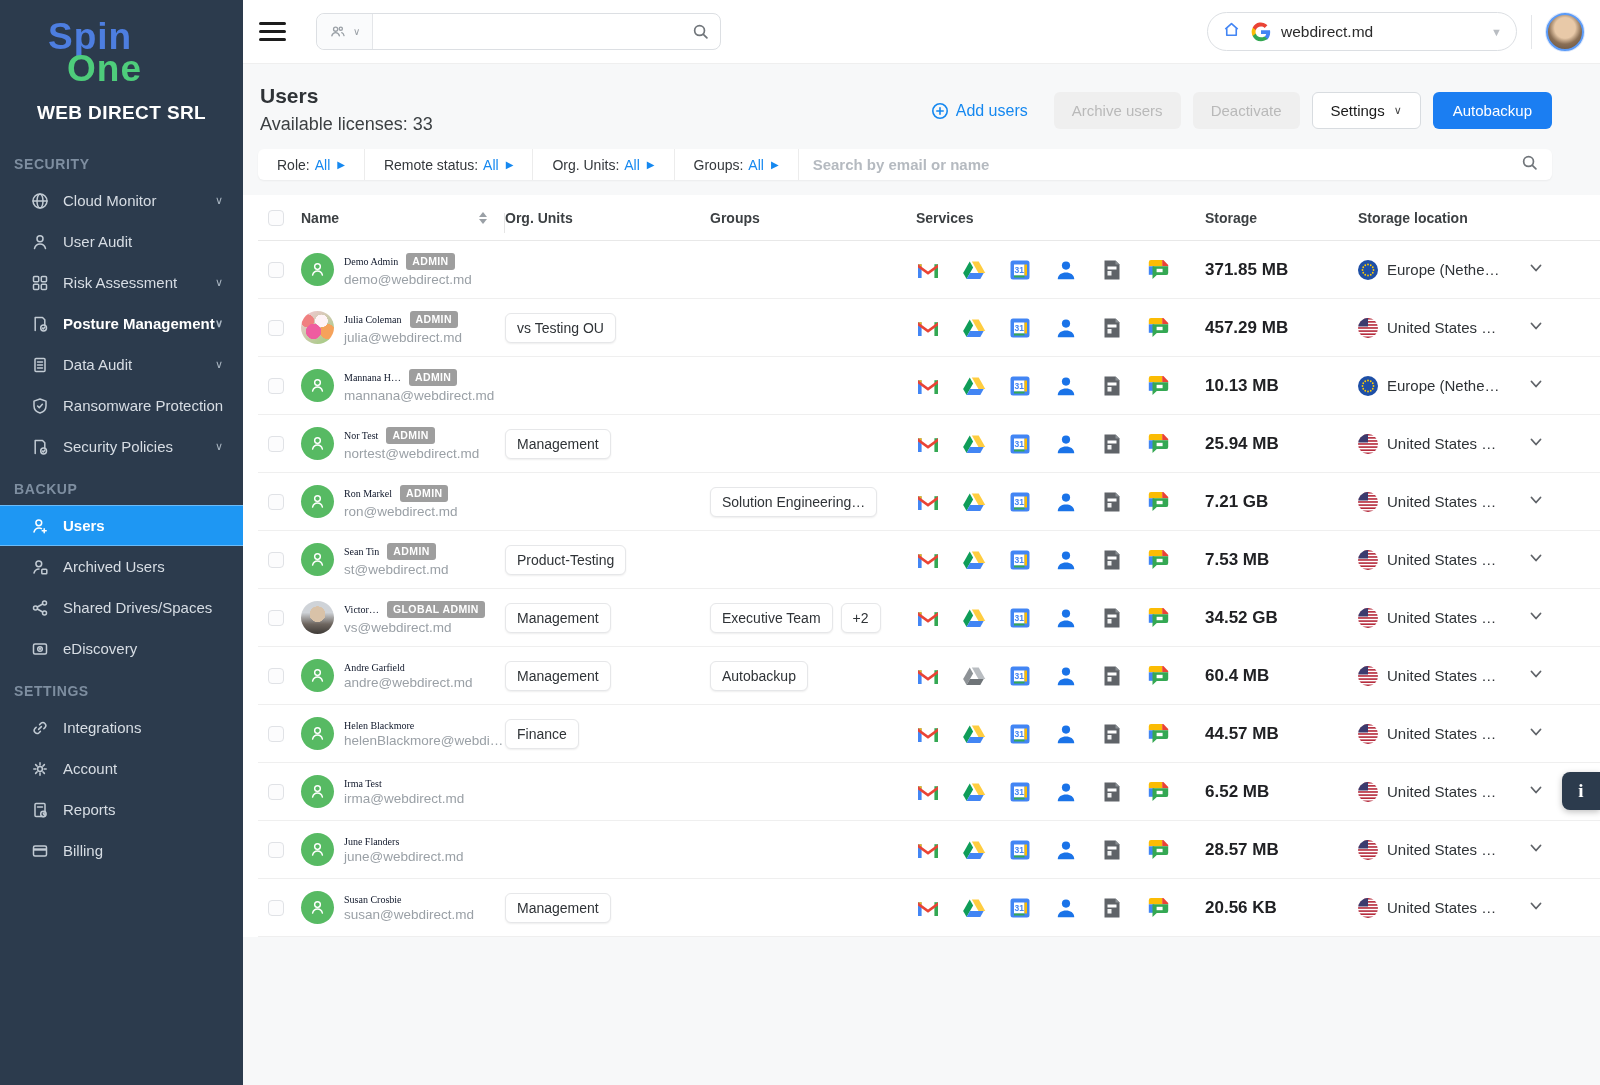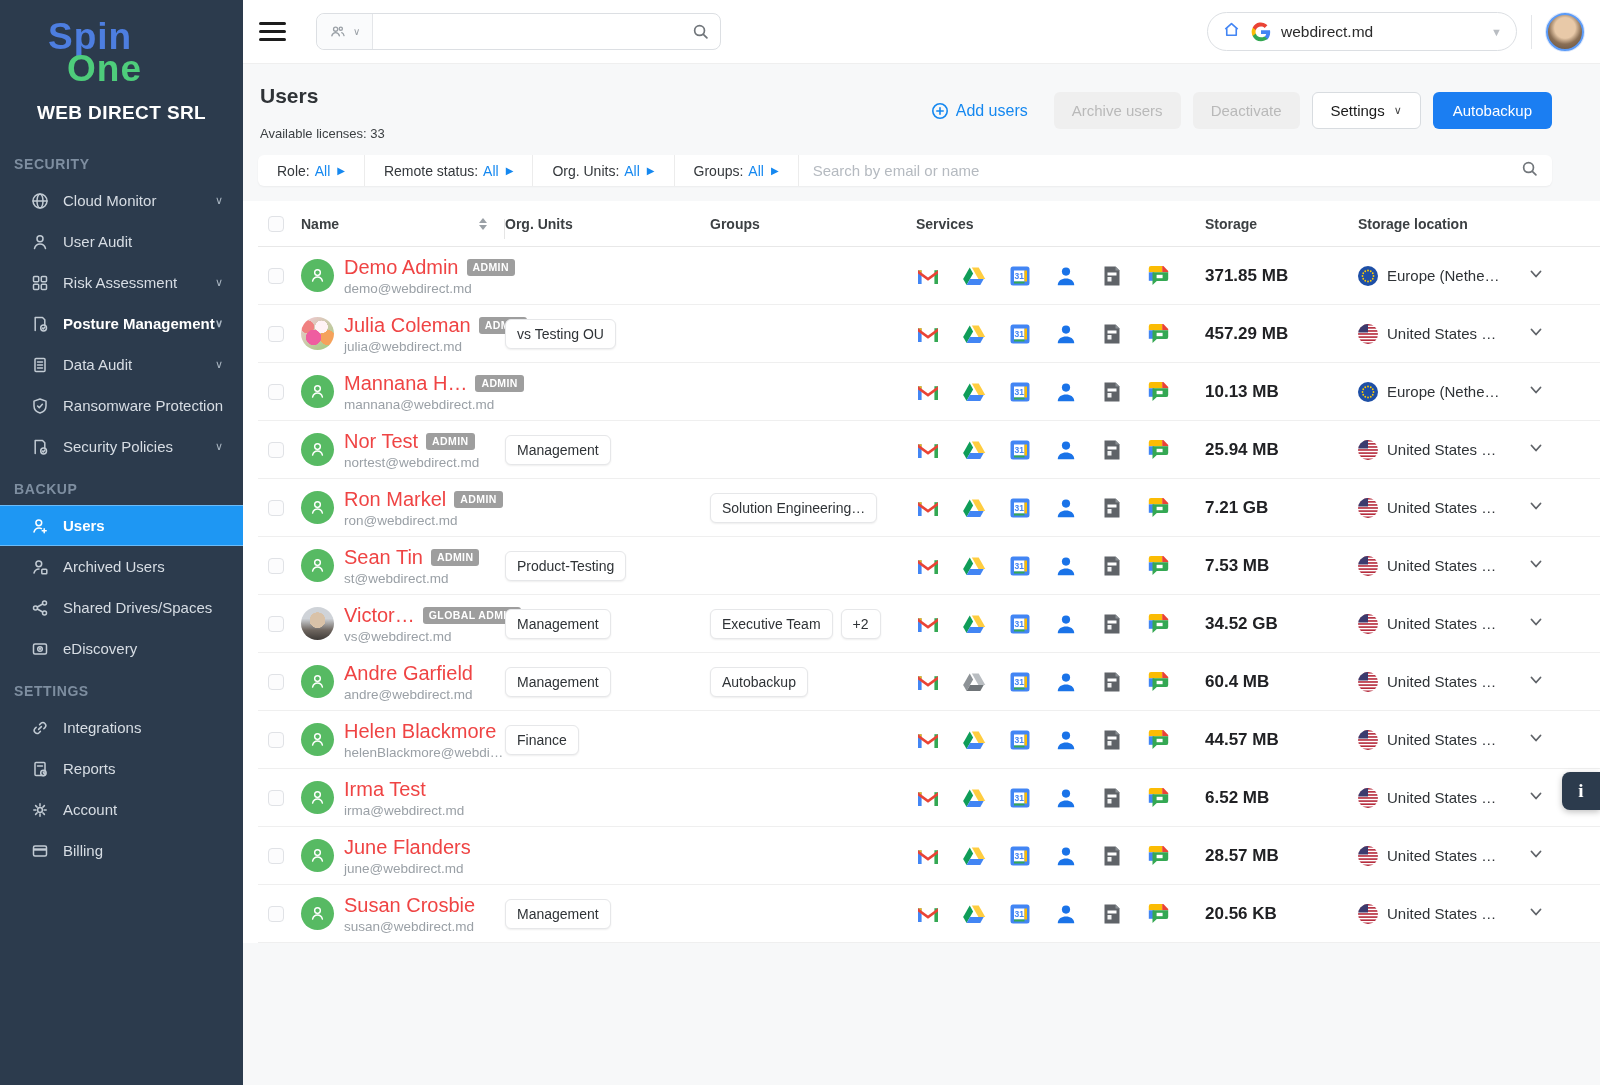--- a/index.html
+++ b/index.html
@@ -62,21 +62,21 @@
   .domain-name { margin-left:10px; font-size:15.5px; color:#2b2b2b; }
   .domain-pill .caret { margin-left:auto; color:#b9bdc2; font-size:11px; }
   .tb-divider { width:1px; height:34px; background:#e4e6e9; margin:0 14px; }
   .avatar-top { width:38px; height:38px; border-radius:50%; margin-right:16px;
     background:radial-gradient(circle at 50% 38%, #e8c9a8 0 38%, #8a6f55 60%, #5c4a3a 100%);
     border:2px solid #5b9bf8; box-shadow:0 0 0 1px #dbe7fb; cursor:pointer; }
 
   
   .page-head { display:flex; align-items:flex-start; padding:20px 48px 0 17px; }
   .page-title { font-size:21px; font-weight:700; color:#2f3337; }
-  .page-sub { font-size:13px; color:#3c4043; margin-top:18px; }
+  .page-sub { font-size:18px; color:#3c4043; margin-top:6px; }
   .head-actions { margin-left:auto; display:flex; align-items:center; gap:12px;
     margin-top:8px; }
   .link-add { display:flex; align-items:center; gap:7px; color:#1588f0; font-size:16px;
     cursor:pointer; margin-right:14px; white-space:nowrap; }
   .link-add svg { width:18px; height:18px; stroke:#1588f0; fill:none; stroke-width:1.6;
     stroke-linecap:round; }
   .btn { height:37px; border-radius:6px; font-size:15px; display:flex; align-items:center;
     padding:0 18px; white-space:nowrap; }
   .btn-disabled { background:#efefef; color:#b9b9b9; cursor:default; }
   .btn-settings { background:#fff; border:1px solid #d8dce0; color:#1a1a1a; cursor:pointer; }
@@ -86,21 +86,21 @@
 
   
   .filterbar { display:flex; align-items:stretch; height:31px; margin:14px 48px 0 15px;
     background:#fff; border-radius:6px; box-shadow:0 1px 2px rgba(0,0,0,.05); }
   .fseg { display:flex; align-items:center; padding:0 19px; border-right:1px solid #ececec;
     font-size:14px; color:#34383c; cursor:pointer; white-space:nowrap; }
   .fseg .fval { color:#1588f0; margin-left:5px; }
   .fseg .fcaret { color:#1588f0; font-size:10px; margin-left:7px; }
   .fsearch { flex:1; display:flex; align-items:center; padding:0 14px; }
   .fsearch input { flex:1; border:none; outline:none; font-size:15px; color:#333;
-    background:transparent; }
+    background:transparent;font-weight:bold; }
   .fsearch input::placeholder { color:#b5bac0; }
 
   
   .table { margin-top:15px; background:#fff; }
   .thead { display:flex; align-items:center; height:46px; margin-left:15px;
     border-bottom:1px solid #e8e8e8; }
   .trow { display:flex; align-items:center; height:58px; margin-left:15px;
     border-bottom:1px solid #efefef; background:#fff; }
   .trow:first-child { border-top:none; }
   .col-check { width:43px; padding-left:10px; display:flex; align-items:center; }
@@ -130,21 +130,21 @@
     radial-gradient(circle at 38% 62%, #ef5da0 0 26%, rgba(0,0,0,0) 27%),
     radial-gradient(circle at 62% 30%, #fff3f6 0 20%, rgba(0,0,0,0) 21%),
     radial-gradient(circle at 80% 62%, #f5a25b 0 22%, rgba(0,0,0,0) 23%),
     radial-gradient(circle at 20% 30%, #f08080 0 18%, rgba(0,0,0,0) 19%),
     linear-gradient(140deg, #f8c8d8, #9ccc7a); }
   .avatar.photo { background:
     radial-gradient(circle at 50% 40%, #d9c2a8 0 30%, rgba(0,0,0,0) 31%),
     linear-gradient(180deg, #cfd3d8 0 35%, #6e665f 70%, #3e3a37 100%); }
   .name-block { margin-left:10px; min-width:0; }
   .name-line { display:flex; align-items:center; }
-  .uname { font-size:20px; color:#ef4444; white-space:nowrap; }
+  .uname { font-size:10px; color:#0f172a; white-space:nowrap;font-family:Liberation Serif, serif; }
   .badge { margin-left:8px; background:#9e9e9e; color:#fff; font-size:10.5px;
     font-weight:700; letter-spacing:.4px; padding:2.5px 6px; border-radius:3px;
     white-space:nowrap; }
   .uemail { font-size:13.5px; color:#9aa0a6; margin-top:2px; white-space:nowrap; }
   .chip { display:inline-block; border:1px solid #e6e7e9; border-radius:6px;
     padding:6px 11px; font-size:14px; color:#2f3337; background:#fff;
     box-shadow:0 1px 2px rgba(0,0,0,.07); white-space:nowrap; cursor:default; }
   .svc { width:24px; height:24px; display:flex; }
   .svc svg { width:24px; height:24px; }
   .storage-val { font-size:17px; font-weight:700; color:#202124; }
@@ -297,36 +297,36 @@
             <path d="M7.6 10.4l2.8-2.8"></path>
             <path d="M8.6 5.6l1.4-1.4a3 3 0 0 1 4.2 4.2l-1.4 1.4"></path>
             <path d="M9.4 12.4L8 13.8a3 3 0 0 1-4.2-4.2l1.4-1.4"></path>
           </svg>
         </span>
         <span>Integrations</span>
       </div>
       <div class="nav-item">
         <span class="nicon">
           <svg viewBox="0 0 18 18">
+            <circle cx="9" cy="9" r="2.4"></circle>
+            <path d="M9 2.8v2.1M9 13.1v2.1M2.8 9h2.1M13.1 9h2.1M4.6 4.6l1.5 1.5M11.9 11.9l1.5 1.5M13.4 4.6l-1.5 1.5M6.1 11.9l-1.5 1.5"></path>
+          </svg>
+        </span>
+        <span>Account</span>
+      </div>
+      <div class="nav-item">
+        <span class="nicon">
+          <svg viewBox="0 0 18 18">
             <rect x="4" y="2.5" width="10" height="13" rx="1"></rect>
             <line x1="6.5" y1="6" x2="11.5" y2="6"></line>
             <circle cx="12.4" cy="13" r="2.7"></circle>
             <path d="M12.4 11.9v1.1l.9.6"></path>
           </svg>
         </span>
         <span>Reports</span>
-      </div>
-      <div class="nav-item">
-        <span class="nicon">
-          <svg viewBox="0 0 18 18">
-            <circle cx="9" cy="9" r="2.4"></circle>
-            <path d="M9 2.8v2.1M9 13.1v2.1M2.8 9h2.1M13.1 9h2.1M4.6 4.6l1.5 1.5M11.9 11.9l1.5 1.5M13.4 4.6l-1.5 1.5M6.1 11.9l-1.5 1.5"></path>
-          </svg>
-        </span>
-        <span>Account</span>
       </div>
       <div class="nav-item">
         <span class="nicon">
           <svg viewBox="0 0 18 18">
             <rect x="2.5" y="4" width="13" height="10" rx="1.5"></rect>
             <rect x="2.5" y="6.3" width="13" height="2.4" fill="currentColor" stroke="none"></rect>
           </svg>
         </span>
         <span>Billing</span>
       </div>

